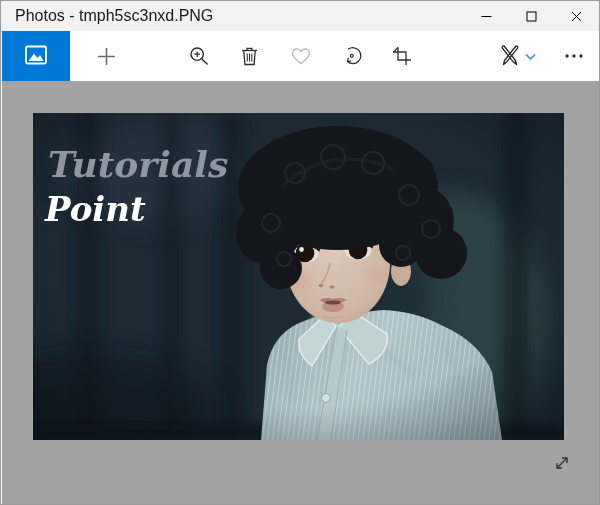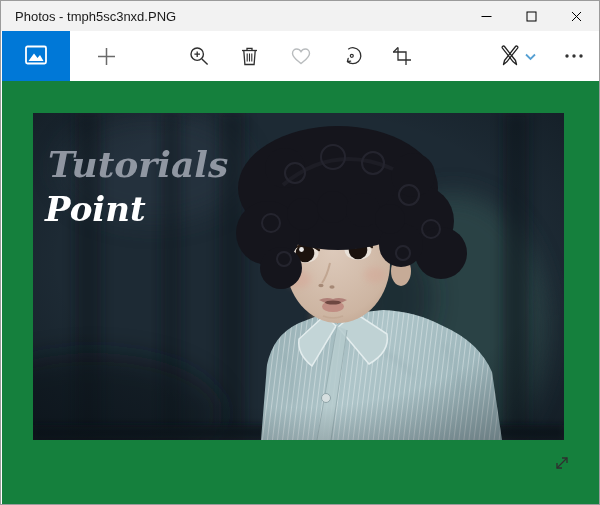--- a/index.html
+++ b/index.html
@@ -6,21 +6,21 @@
   .window{
     position:relative;width:600px;height:505px;box-sizing:border-box;
     background:#ffffff;border:1px solid #9b9b9b;overflow:hidden;
   }
   
   .titlebar{
     position:absolute;left:0;top:0;right:0;height:30px;background:#f2f2f2;
     display:flex;align-items:center;
   }
   .title-text{
-    margin-left:14px;font-size:13px;color:#1a1a1a;white-space:nowrap;
+    margin-left:14px;font-size:16px;color:#1a1a1a;white-space:nowrap;
   }
   .win-controls{position:absolute;right:0;top:0;height:30px;display:flex;}
   .win-btn{
     width:45px;height:30px;display:flex;align-items:center;justify-content:center;
     background:transparent;border:none;cursor:pointer;
   }
   .win-btn svg{display:block;}
   
   .toolbar{
     position:absolute;left:1px;top:30px;width:597px;height:50px;background:#ffffff;
@@ -32,21 +32,21 @@
   .tb-btn{
     position:absolute;top:0;width:44px;height:50px;background:transparent;border:none;
     display:flex;align-items:center;justify-content:center;cursor:pointer;
   }
   .tb-btn svg{display:block;}
   .edit-group{
     position:absolute;top:0;left:484px;width:62px;height:50px;background:transparent;border:none;
     display:flex;align-items:center;justify-content:center;gap:4px;cursor:pointer;
   }
   
-  .content{position:absolute;left:1px;top:80px;width:597px;height:423px;background:#15803d;}
+  .content{position:absolute;left:1px;top:80px;width:597px;height:423px;background:#a3a3a3;}
   .photo{position:absolute;left:31px;top:32px;width:531px;height:327px;cursor:pointer;}
   .photo svg{display:block;}
   .expand-btn{
     position:absolute;left:546px;top:369px;width:28px;height:28px;background:transparent;
     border:none;display:flex;align-items:center;justify-content:center;cursor:pointer;
   }
   .wm1{font-family:"DejaVu Serif","Liberation Serif",serif;font-style:italic;font-weight:bold;}
   .wm2{font-family:"DejaVu Serif","Liberation Serif",serif;font-style:italic;font-weight:bold;}
 </style>
 </head>

